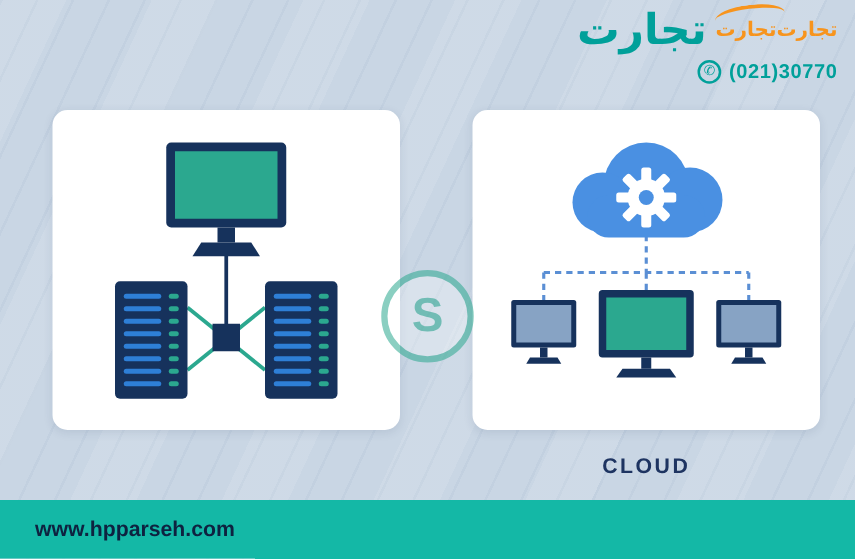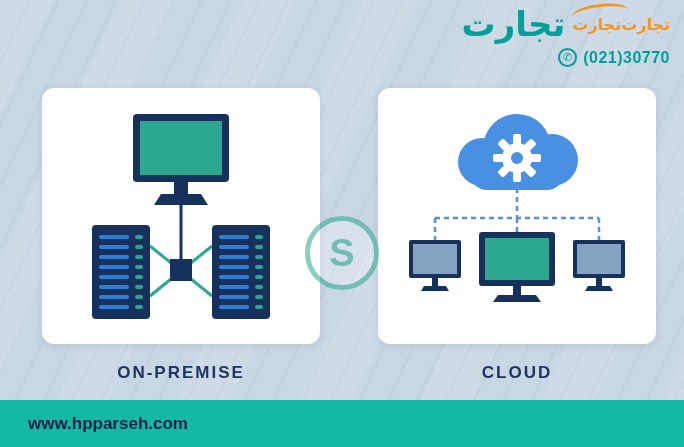--- a/index.html
+++ b/index.html
@@ -160,21 +160,20 @@
       </g>
       <g>
         <rect x="195" y="152" width="52" height="38" rx="2" class="f-navy"></rect>
         <rect x="199" y="156" width="44" height="30" class="f-slate"></rect>
         <rect x="218" y="190" width="6" height="8" class="f-navy"></rect>
         <polygon points="210,198 232,198 235,203 207,203" class="f-navy"></polygon>
       </g>
     </svg>
   </section>
 
-  <div class="label label-left">ON-PREMISE</div>
   <div class="label label-right">CLOUD</div>
 
   <div class="watermark">
     <span class="wm-letter">S</span>
   </div>
 
   <footer class="footer-bar">
     <span class="website">www.hpparseh.com</span>
   </footer>
 </div>

